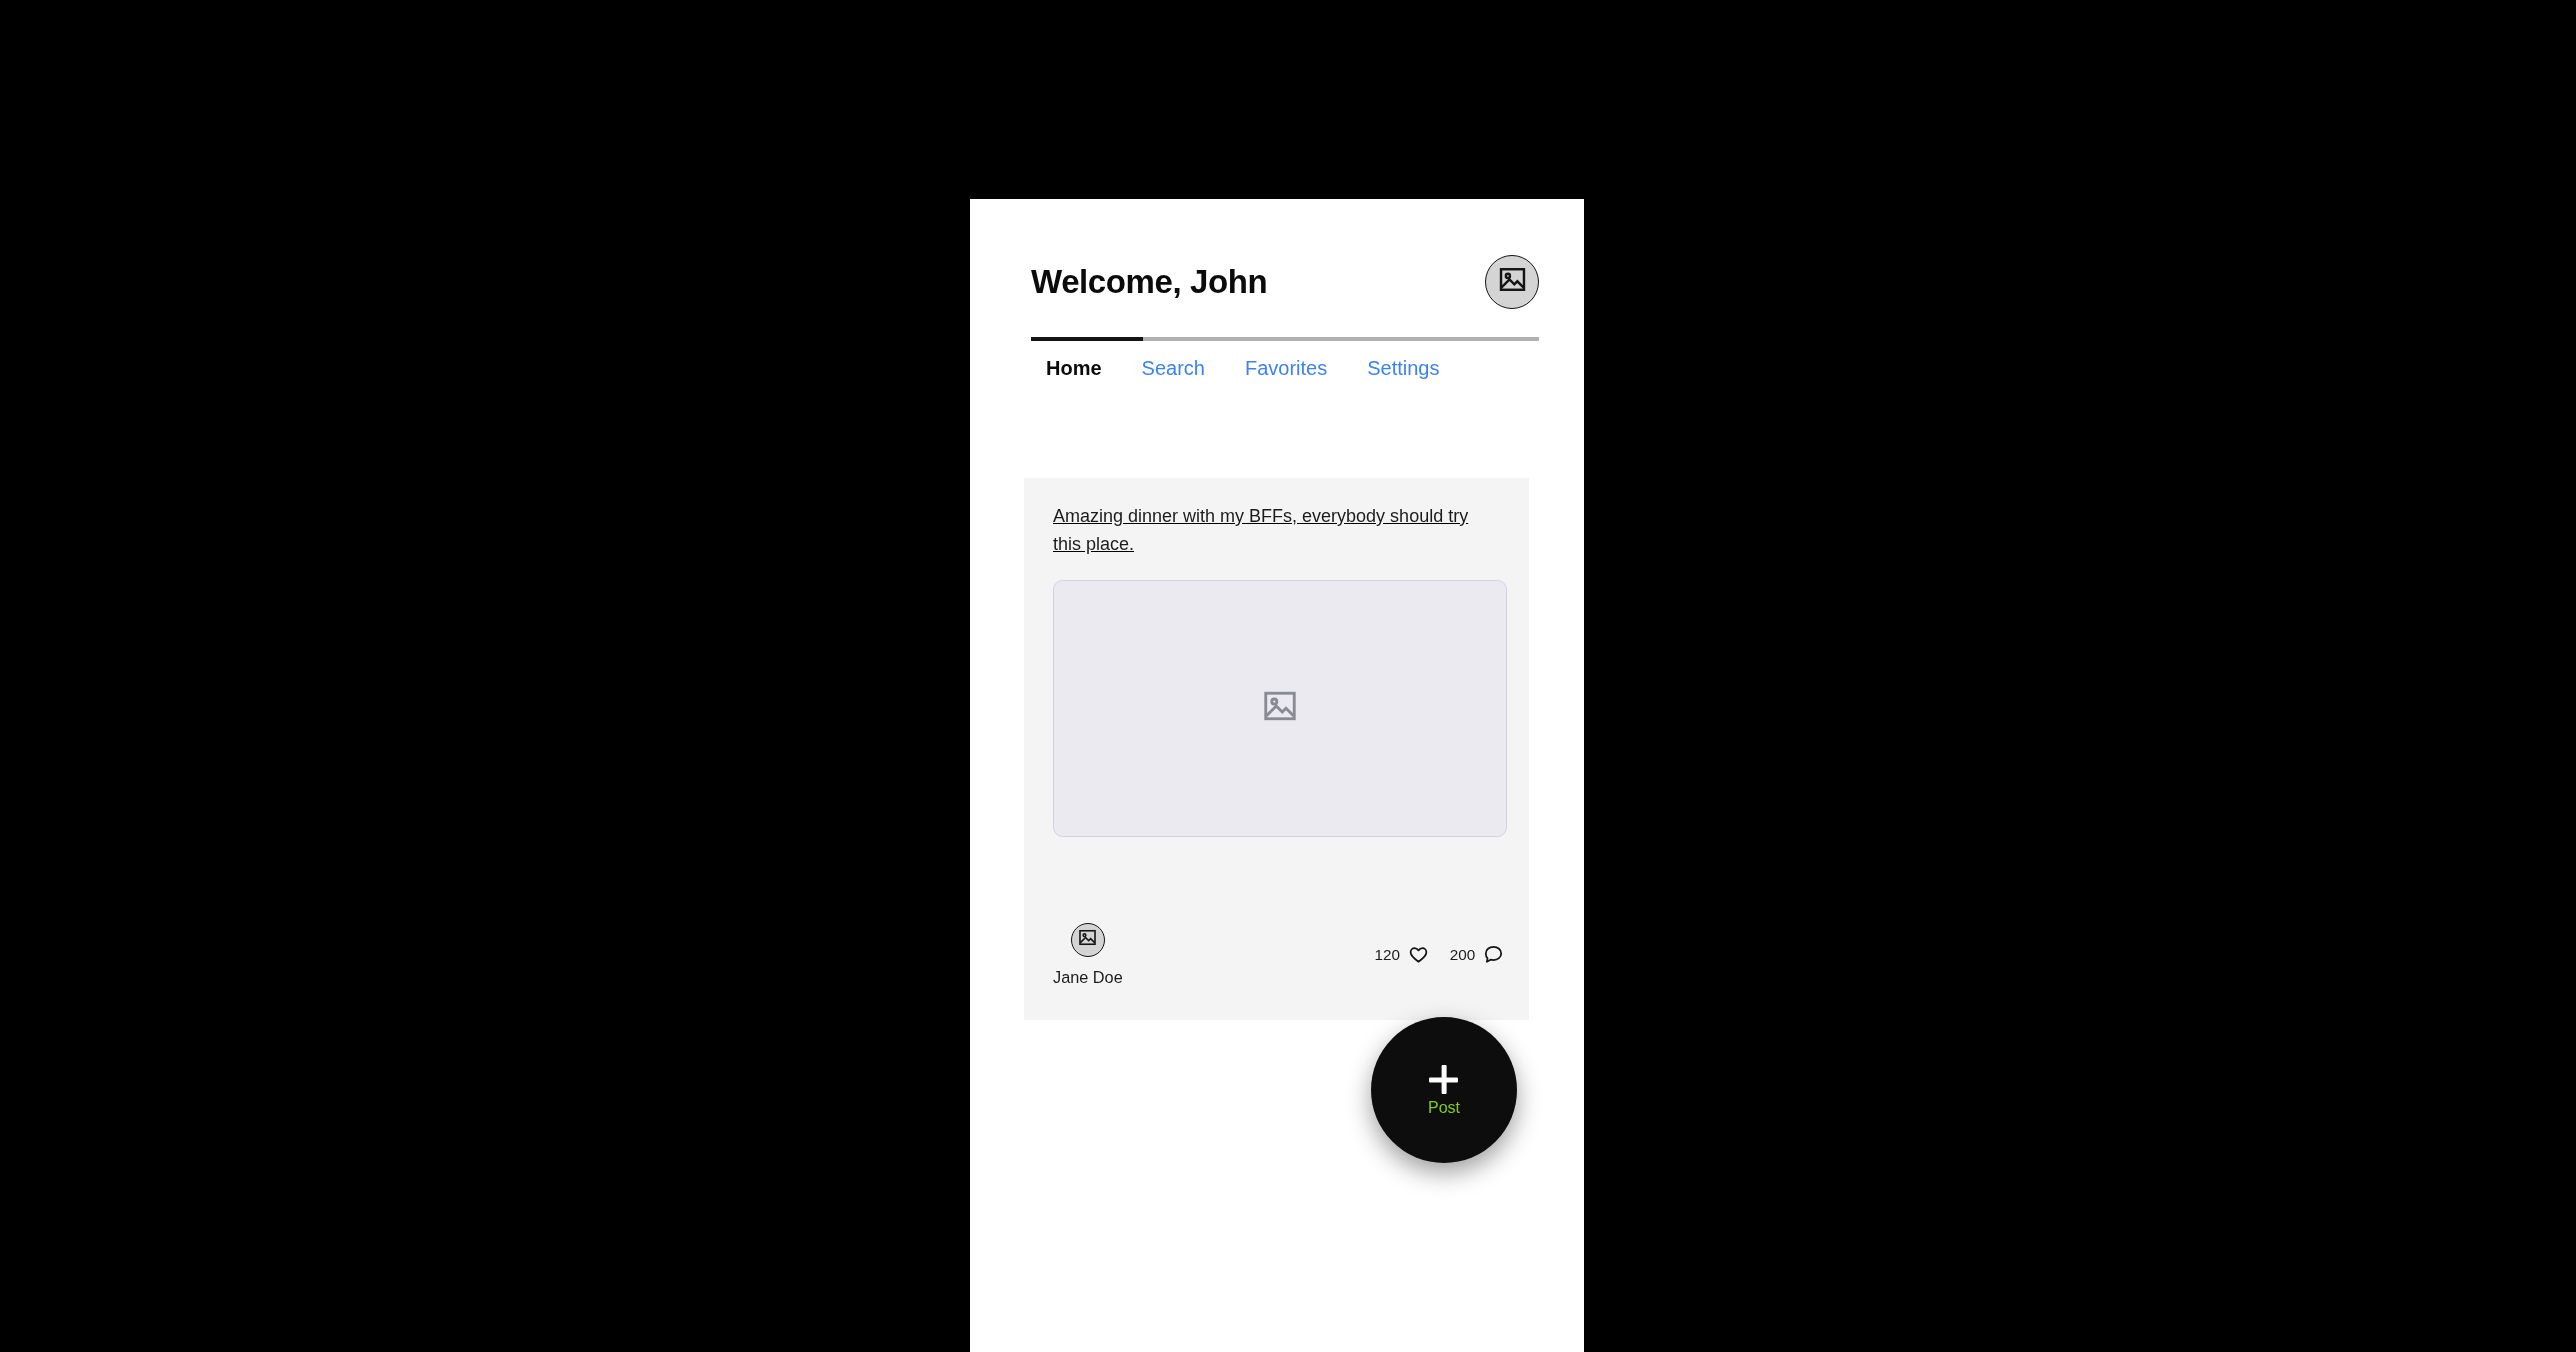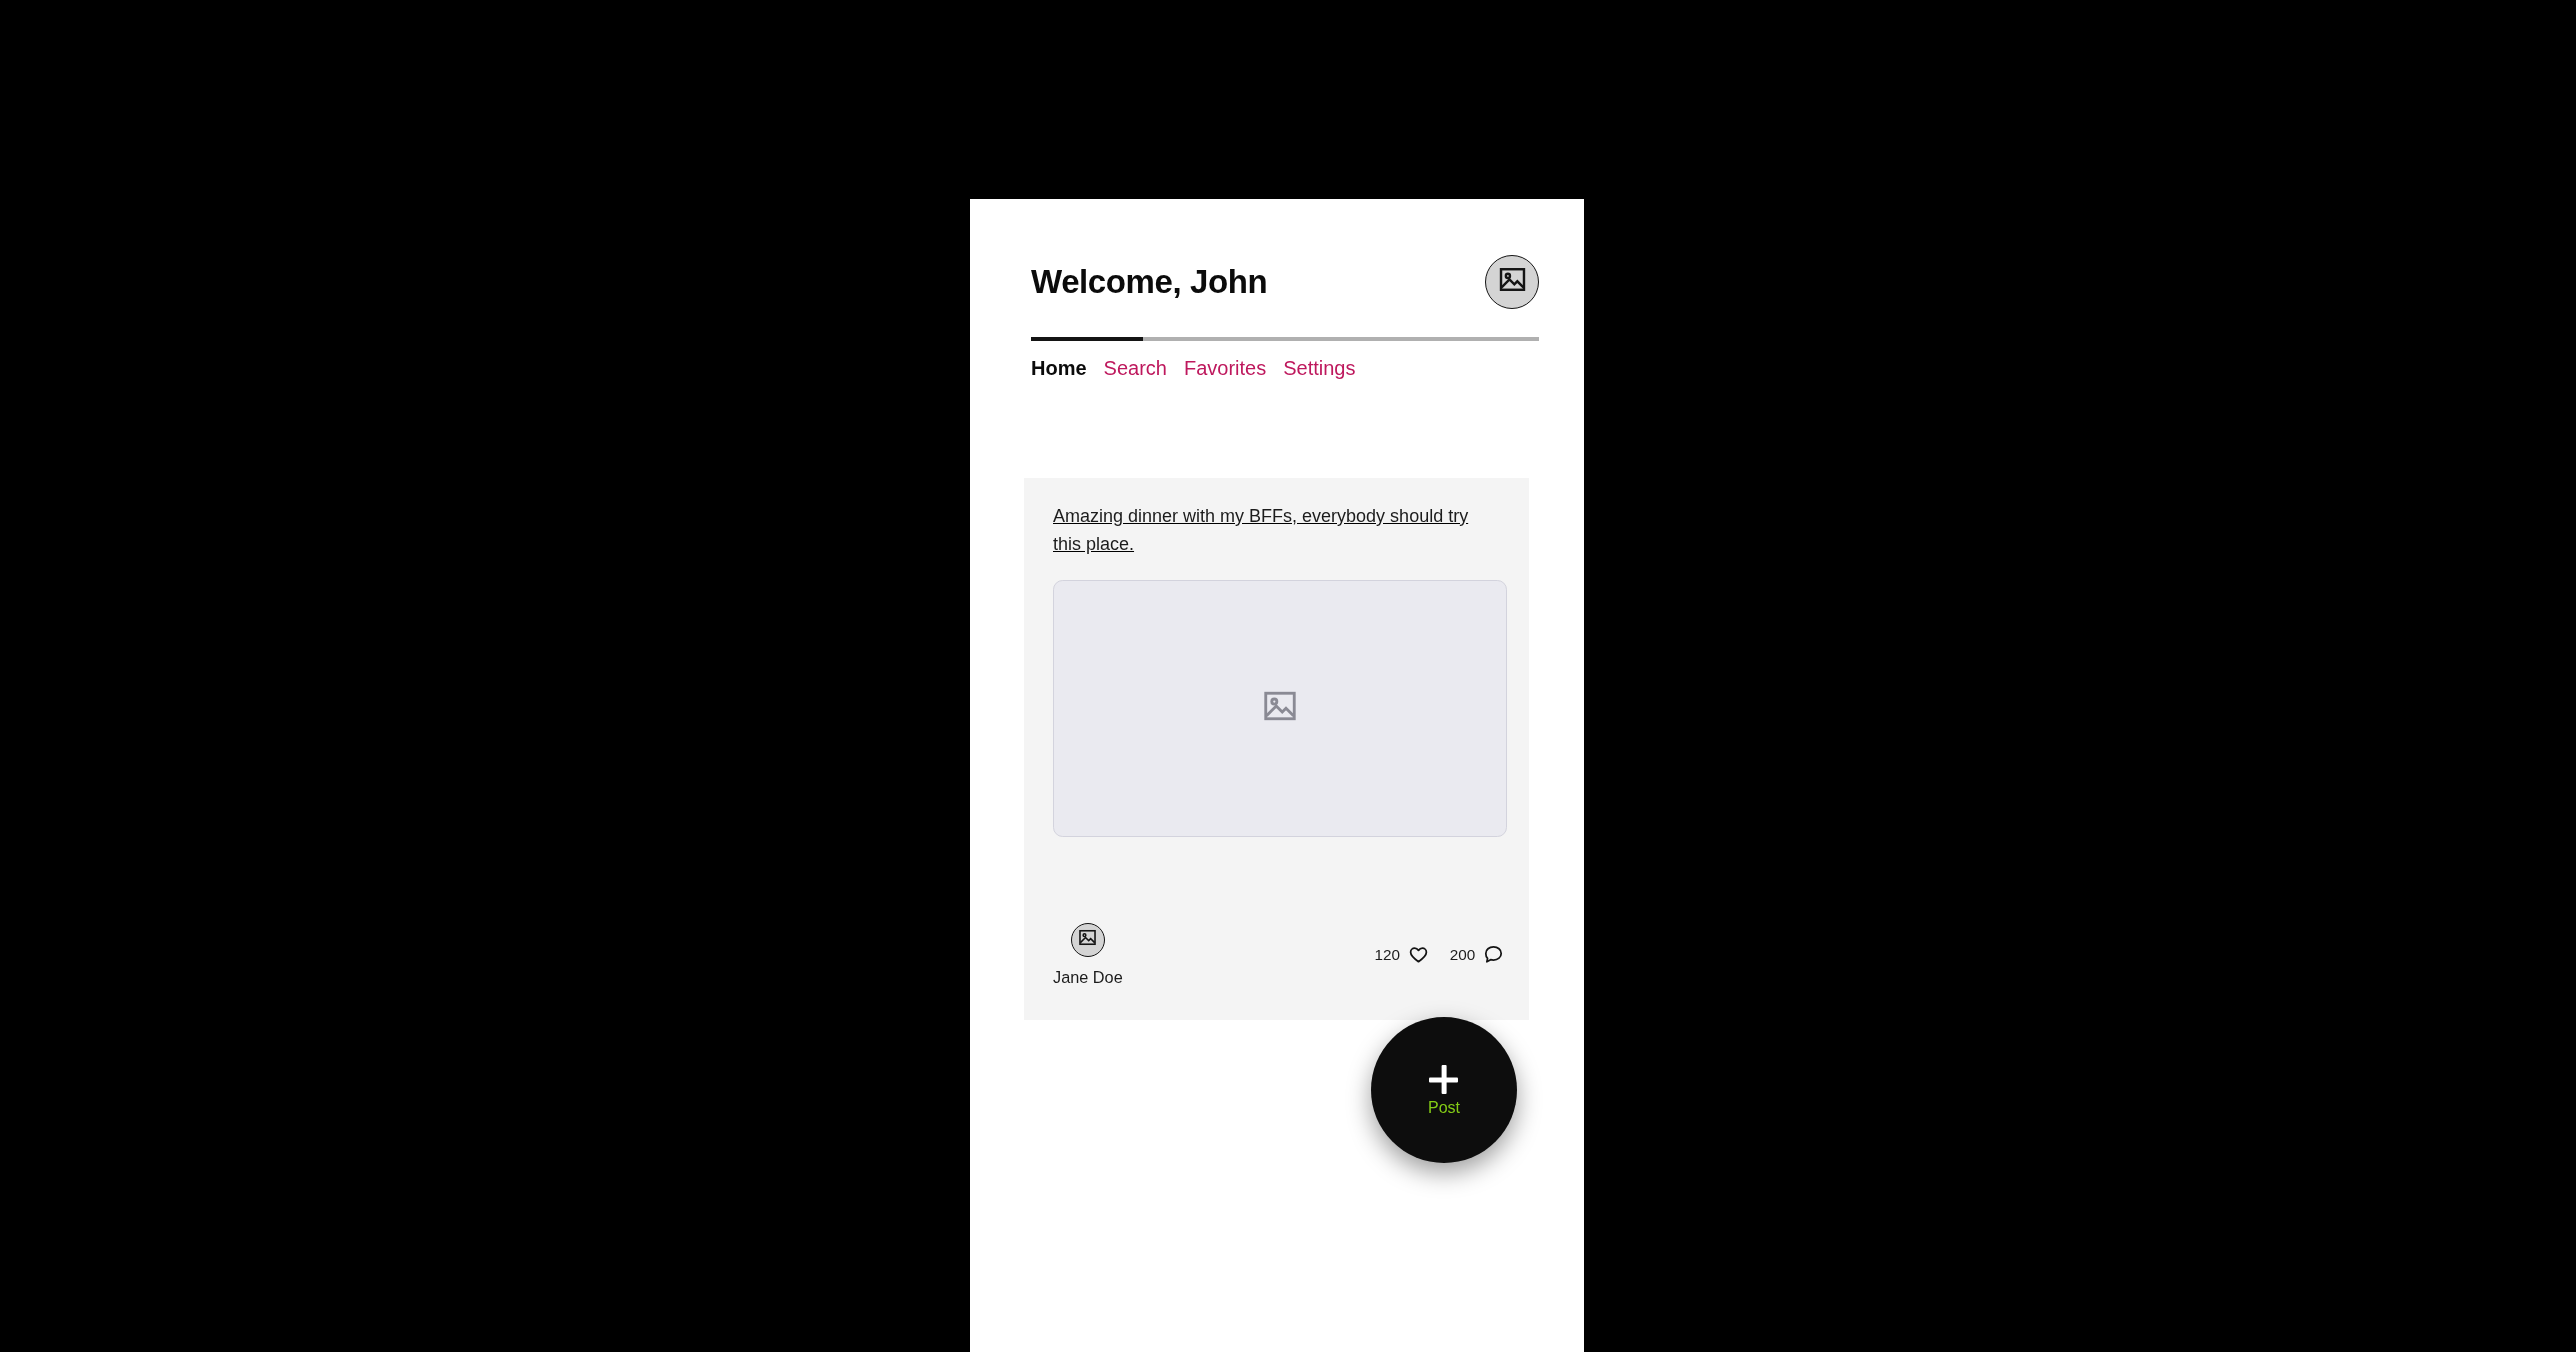--- a/index.html
+++ b/index.html
@@ -73,30 +73,30 @@
     background: #b0b0b0;
     display: flex;
   }
   .tab-indicator-active {
     width: 22%;
     height: 100%;
     background: #141414;
   }
   .tabs {
     position: absolute;
-    left: 61px;
+    left: 76px;
     top: 157px;
     width: 508px;
     display: flex;
     align-items: flex-start;
-    gap: 17px;
+    gap: 40px;
   }
   .tab {
     font-size: 20px;
-    color: #be185d;
+    color: #3b82f6;
     line-height: 1.25;
     white-space: nowrap;
     background: none;
     border: none;
     padding: 0;
     font-family: inherit;
     cursor: pointer;
   }
   .tab.is-active {
     color: #0b0b0b;

